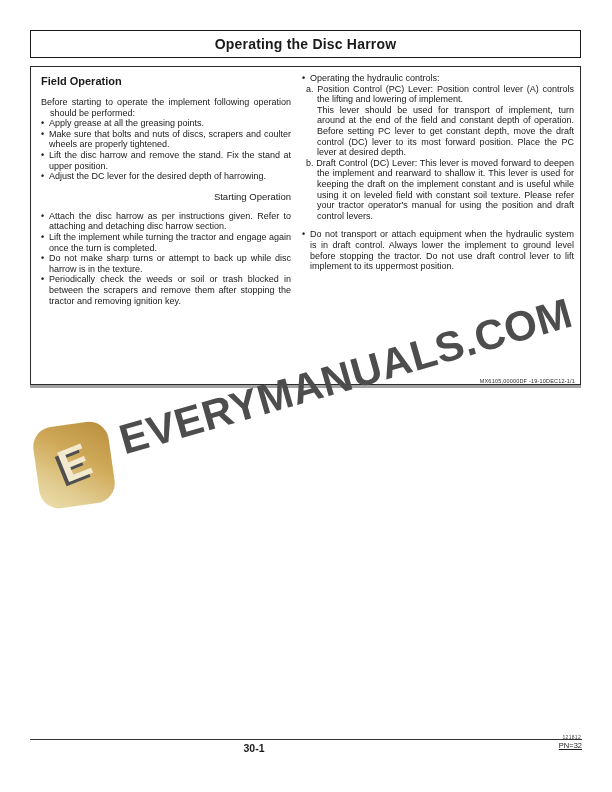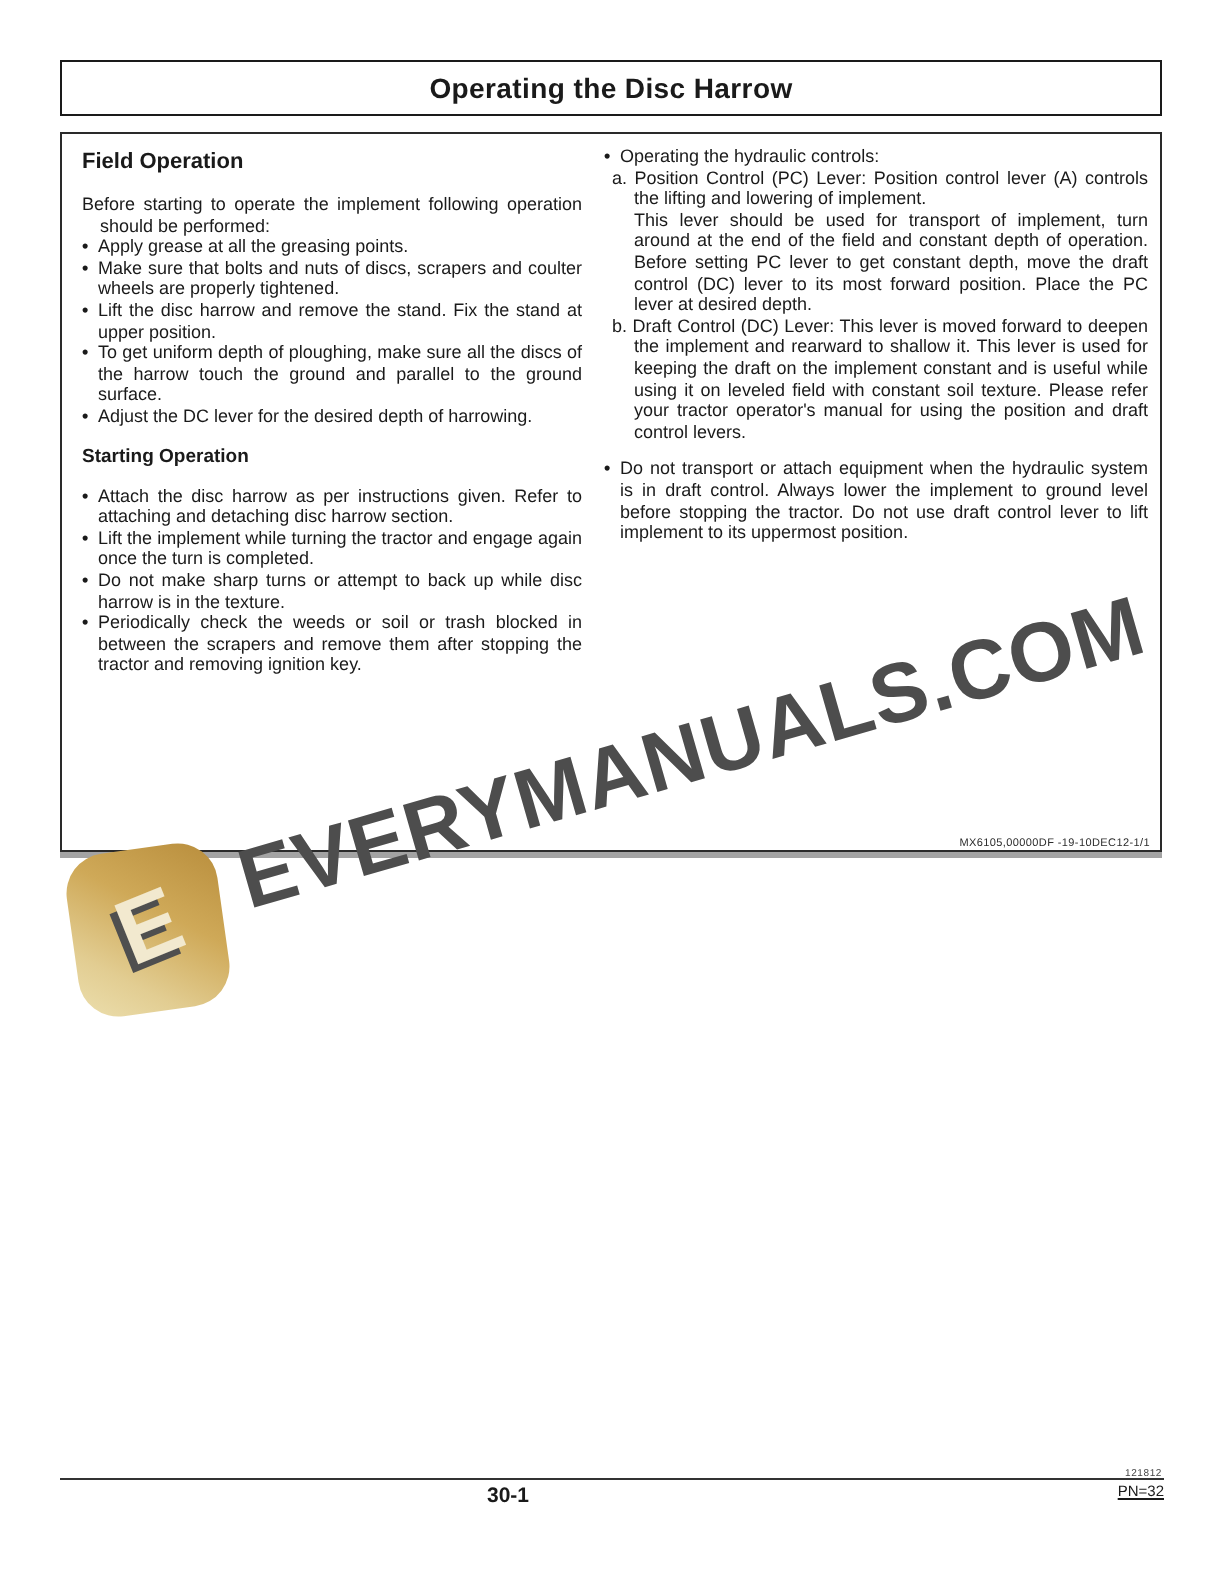--- a/index.html
+++ b/index.html
@@ -11,40 +11,40 @@
   
   .title-box {
     position: absolute; left: 30px; top: 30px; width: 551px; height: 28px;
     border: 1.5px solid #1a1a1a;
     display: flex; align-items: center; justify-content: center; text-align: center;
   }
   .title-box h1 { font-size: 14px; font-weight: bold; letter-spacing: 0.2px; }
 
   
   .content-box {
-    position: absolute; left: 30px; top: 66px; width: 551px; height: 360px;
+    position: absolute; left: 30px; top: 66px; width: 551px; height: 319px;
     border: 1px solid #2a2a2a;
   }
   .content-box::after { 
     content: ""; position: absolute; left: -1px; right: -1px; bottom: -4px;
     height: 3px; background: #a3a3a3;
   }
   .columns {
     display: flex; gap: 11px;
     padding: 6px 6px 6px 10px;
   }
   .col-left  { width: 250px; flex: 0 0 auto; }
   .col-right { flex: 1 1 auto; }
 
   .body-text, .bullet-list li, .hang, .lettered li {
     font-size: 9px; line-height: 10.6px; text-align: justify;
   }
 
   h2.section-heading { font-size: 11px; font-weight: bold; margin: 2px 0 10px 0; }
-  h3.sub-heading     { font-size: 9.5px; font-weight: bold; margin: 9px 0 9px 0; }
+  h3.sub-heading     { font-size: 9.5px; font-weight: normal; margin: 9px 0 9px 0; text-align: right; }
 
   p.hang { padding-left: 9px; text-indent: -9px; margin: 0; }
 
   ul.bullet-list { list-style: none; margin: 0; }
   ul.bullet-list > li { position: relative; padding-left: 8px; }
   ul.bullet-list > li::before {
     content: "\2022"; position: absolute; left: 0; top: 0; font-weight: bold;
   }
 
   ol.lettered { list-style: none; margin: 0; padding-left: 4px; }
@@ -106,21 +106,20 @@
   <div class="content-box">
     <div class="columns">
 
       <div class="col-left">
         <h2 class="section-heading">Field Operation</h2>
         <p class="hang body-text">Before starting to operate the implement following operation should be performed:</p>
         <ul class="bullet-list">
           <li>Apply grease at all the greasing points.</li>
           <li>Make sure that bolts and nuts of discs, scrapers and coulter wheels are properly tightened.</li>
           <li>Lift the disc harrow and remove the stand. Fix the stand at upper position.</li>
-          <li>To get uniform depth of ploughing, make sure all the discs of the harrow touch the ground and parallel to the ground surface.</li>
           <li>Adjust the DC lever for the desired depth of harrowing.</li>
         </ul>
         <h3 class="sub-heading">Starting Operation</h3>
         <ul class="bullet-list">
           <li>Attach the disc harrow as per instructions given. Refer to attaching and detaching disc harrow section.</li>
           <li>Lift the implement while turning the tractor and engage again once the turn is completed.</li>
           <li>Do not make sharp turns or attempt to back up while disc harrow is in the texture.</li>
           <li>Periodically check the weeds or soil or trash blocked in between the scrapers and remove them after stopping the tractor and removing ignition key.</li>
         </ul>
       </div>

